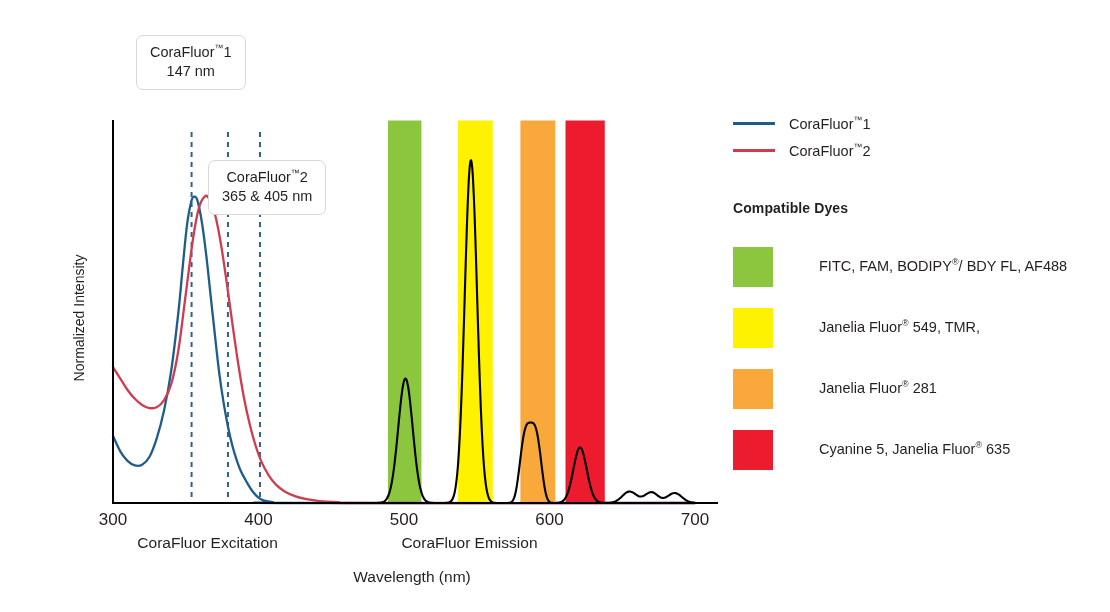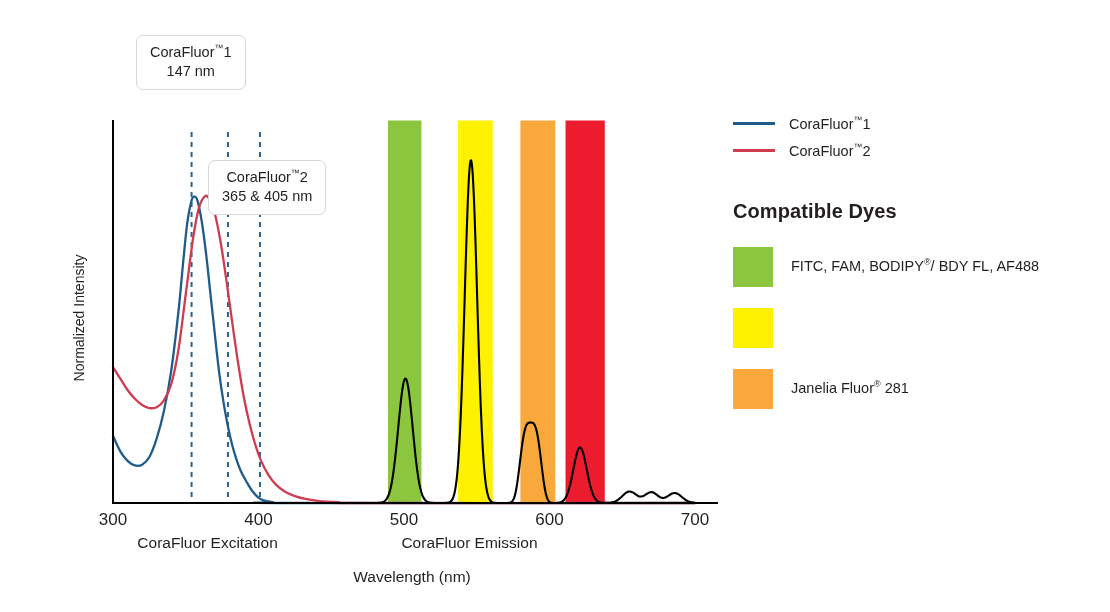--- a/index.html
+++ b/index.html
@@ -107,35 +107,36 @@
   }
   .legend-label sup {
     font-size: 9px;
     vertical-align: super;
     line-height: 0;
   }
   .dyes-heading {
     position: absolute;
     left: 733px;
     top: 200px;
-    font-size: 20px;
+    font-size: 14px;
     font-weight: bold;
     color: #231f20;
     letter-spacing: 0.1px;
   }
   .dyes-list {
     position: absolute;
     left: 733px;
     top: 236px;
     width: 375px;
   }
   .dye-row {
     display: flex;
     align-items: center;
     height: 61px;
+    gap: 28px;
   }
   .dye-swatch {
     width: 40px;
     height: 40px;
     flex: 0 0 40px;
     margin-right: 18px;
   }
   .dye-label {
     font-size: 14.5px;
     line-height: 1.4;
@@ -211,23 +212,30 @@
   <div class="dyes-list" id="dyes-list">
       <div class="dye-row">
         <div class="dye-swatch" style="background: rgb(140, 198, 62);"></div>
         <div class="dye-label">
           <div><span>FITC, FAM, BODIPY</span><sup>®</sup><span>/ BDY FL, AF488</span></div>
         </div>
       </div>
       <div class="dye-row">
         <div class="dye-swatch" style="background: rgb(255, 242, 0);"></div>
         <div class="dye-label">
+          <div><span>Janelia Fluor</span><sup>®</sup><span> 549, TMR,</span></div>
         </div>
       </div>
       <div class="dye-row">
         <div class="dye-swatch" style="background: rgb(249, 168, 60);"></div>
         <div class="dye-label">
           <div><span>Janelia Fluor</span><sup>®</sup><span> 281</span></div>
         </div>
       </div>
+      <div class="dye-row">
+        <div class="dye-swatch" style="background: rgb(237, 27, 46);"></div>
+        <div class="dye-label">
+          <div><span>Cyanine 5, Janelia Fluor</span><sup>®</sup><span> 635</span></div>
+        </div>
+      </div>
     </div>
 
 </div>
 
 </body></html>

